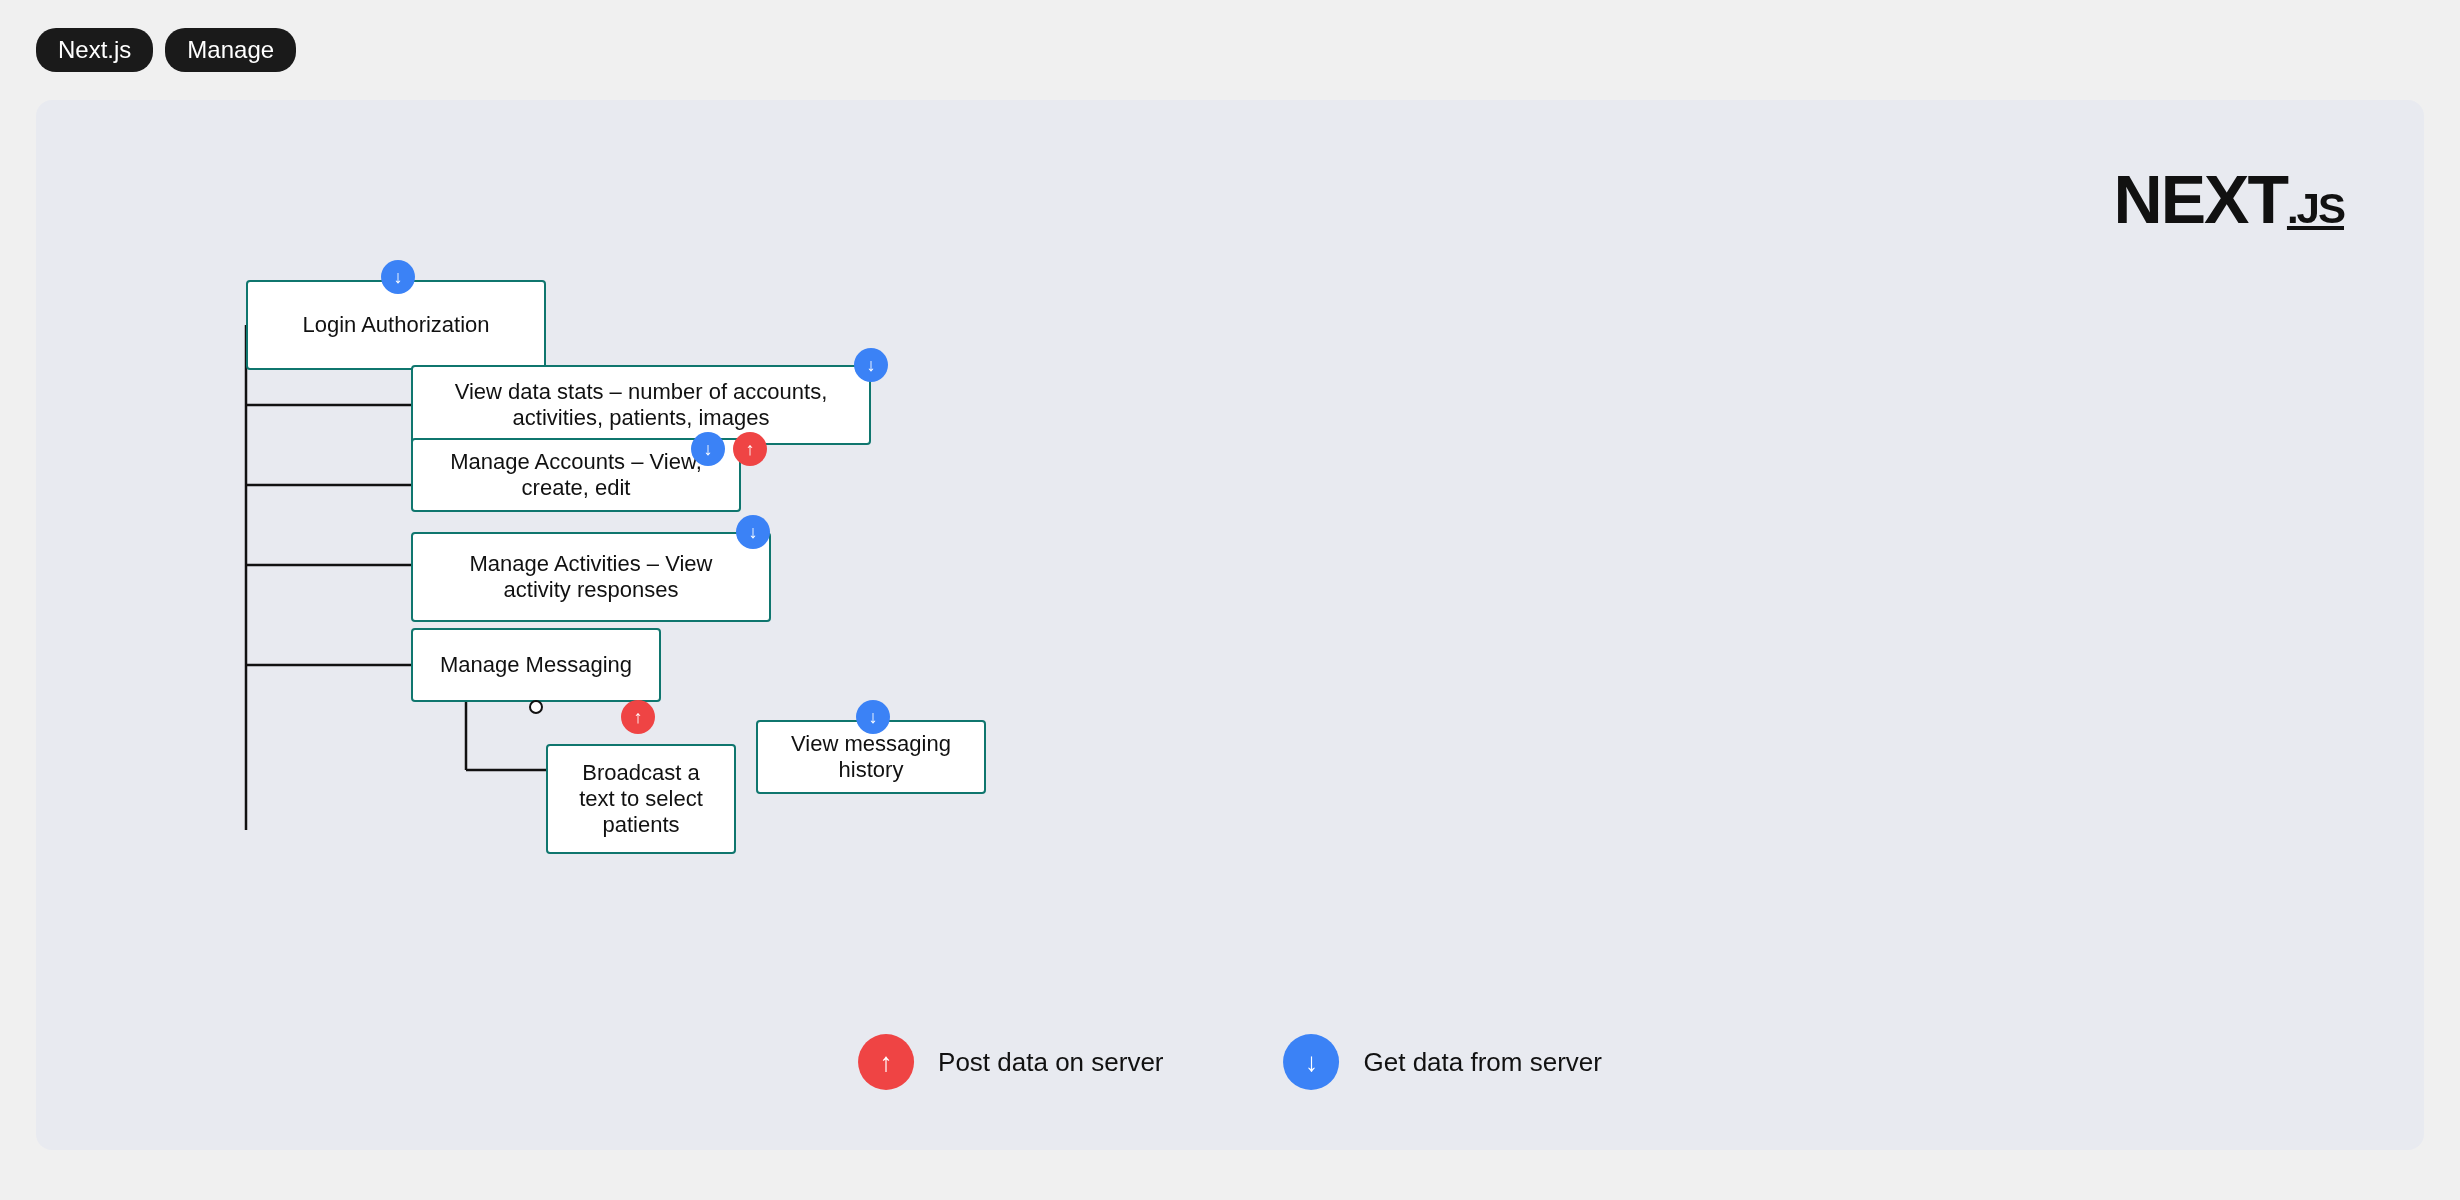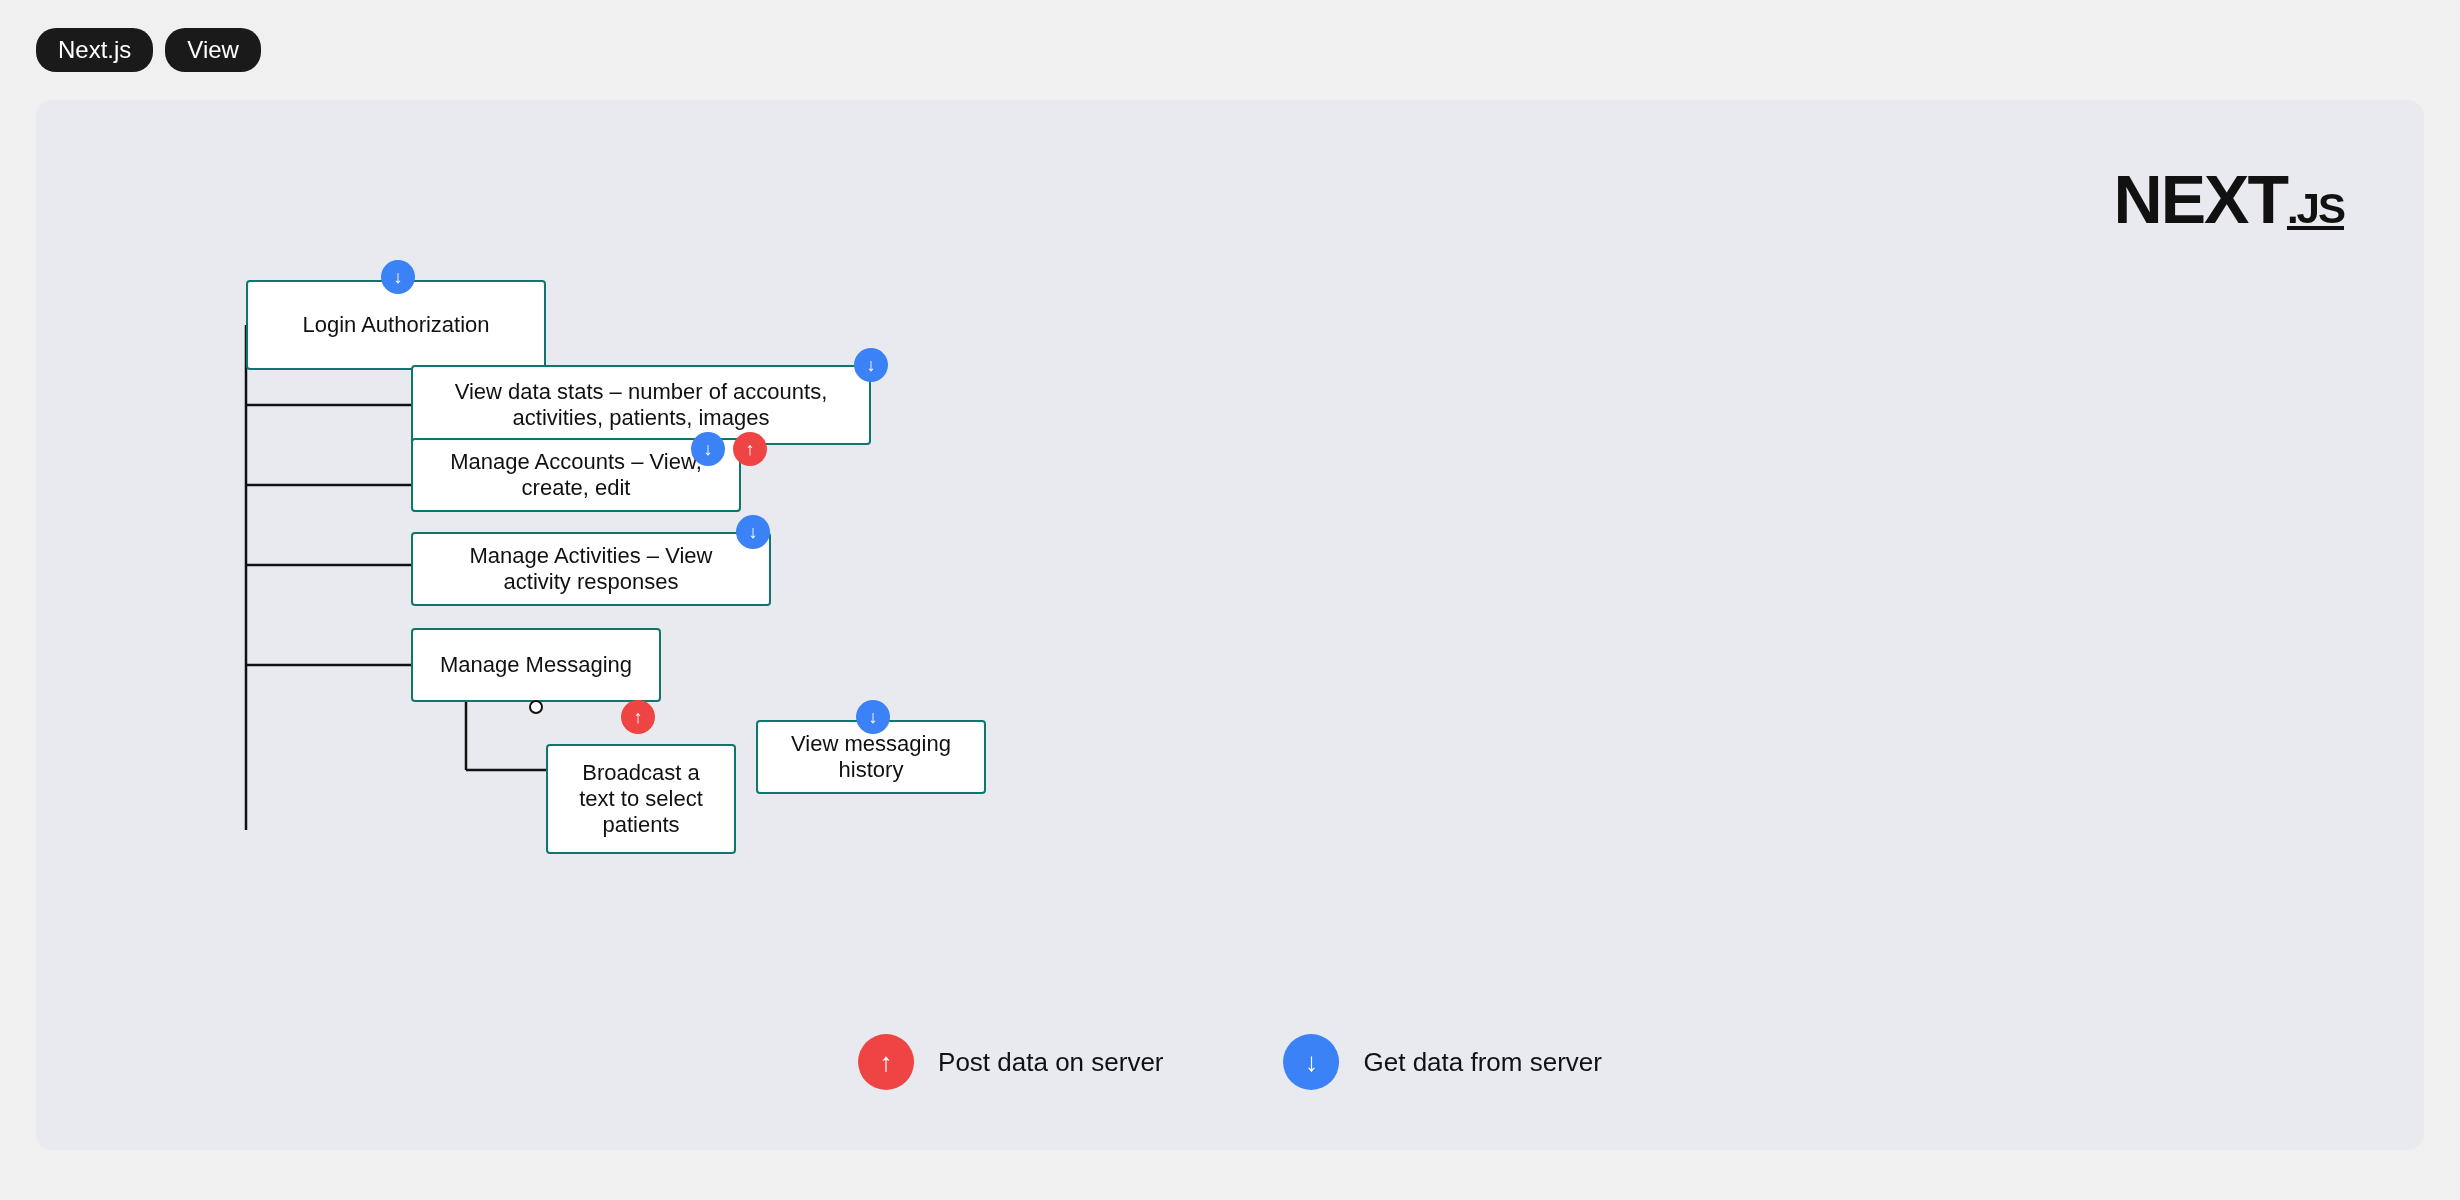--- a/index.html
+++ b/index.html
@@ -166,21 +166,21 @@
       font-size: 26px;
       color: #111;
       font-weight: 400;
     }
   </style>
 </head>
 <body>
 
 <div class="top-tags">
   <span class="tag">Next.js</span>
-  <span class="tag">View</span>
+  <span class="tag">Manage</span>
 </div>
 
 <div class="main-container">
 
   <div class="nextjs-logo">
     <span>NEXT</span><span class="js-sub">.JS</span>
   </div>
 
   <div class="flow-area">
 
@@ -223,21 +223,21 @@
       <span>Manage Accounts – View, create, edit</span>
     </div>
 
     <div class="dot-blue" style="left:575px; top:262px;">
       <span class="arrow-icon">↓</span>
     </div>
     <div class="dot-red" style="left:617px; top:262px;">
       <span class="arrow-icon">↑</span>
     </div>
 
-    <div class="node" style="left:295px; top:362px; width:360px; height:74px;">
+    <div class="node" style="left:295px; top:362px; width:360px; height:90px;">
       <span>Manage Activities – View activity responses</span>
     </div>
 
     <div class="dot-blue" style="left:620px; top:345px;">
       <span class="arrow-icon">↓</span>
     </div>
 
     <div class="node" style="left:295px; top:458px; width:250px; height:74px;">
       <span>Manage Messaging</span>
     </div>

